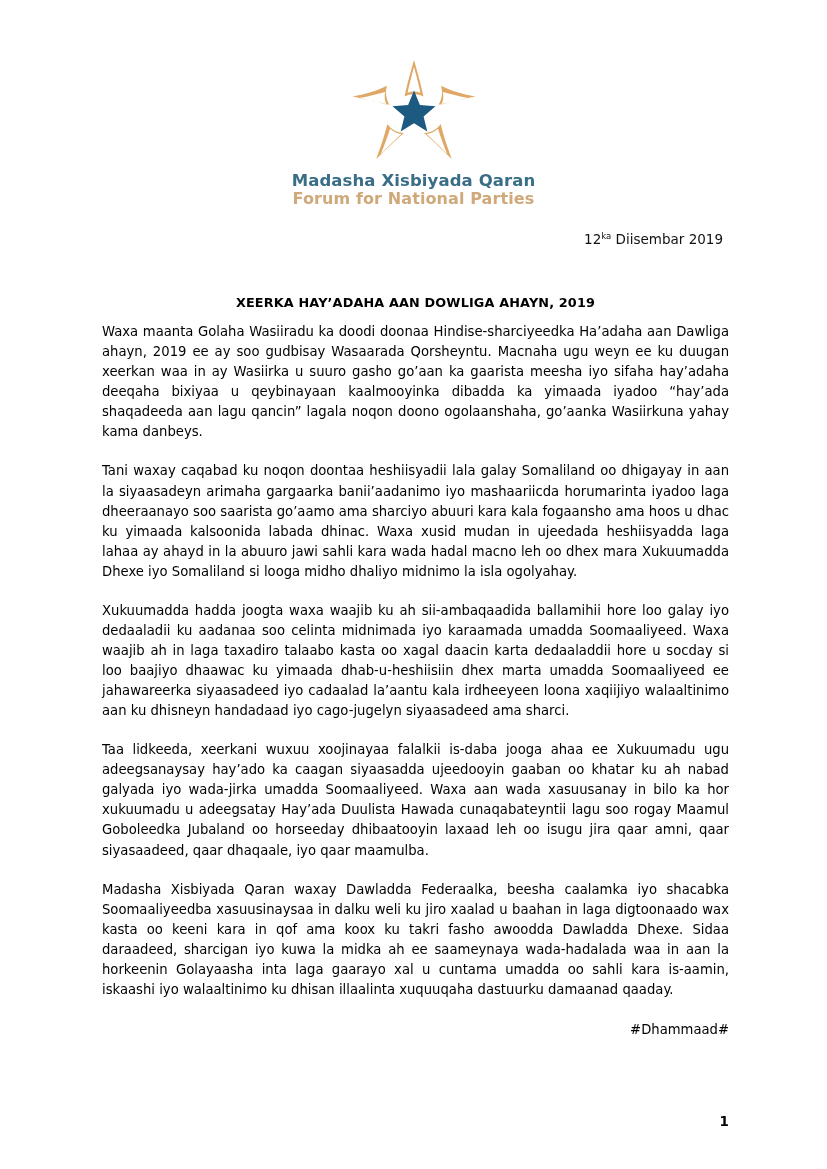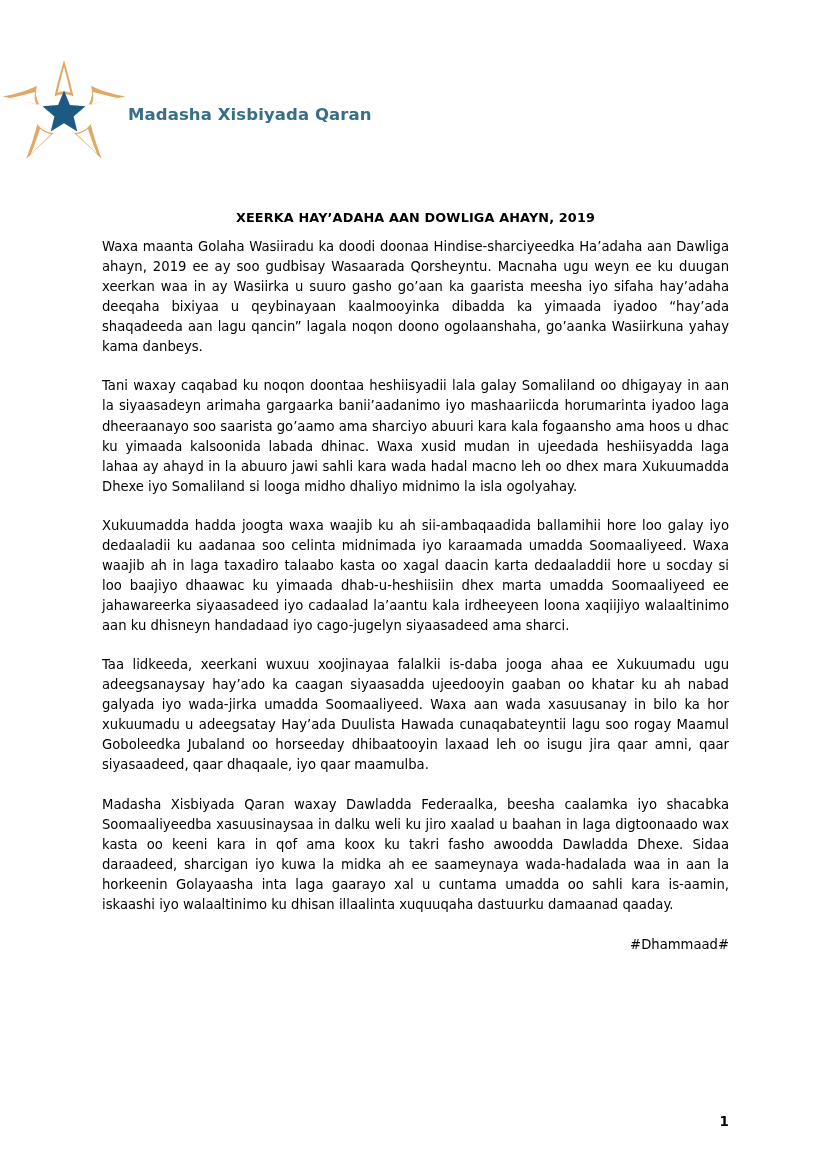--- a/index.html
+++ b/index.html
@@ -18,20 +18,21 @@
     margin: 0 auto;
     background: #ffffff;
     overflow: hidden;
     box-sizing: border-box;
   }
 
   
   .letterhead {
     padding-top: 58px;
     display: flex;
+    flex-direction: column;
     align-items: center;
   }
   .logo-mark {
     width: 128px;
     height: 104px;
     display: block;
   }
   .wordmark {
     margin-top: 10px;
     text-align: center;
@@ -139,23 +140,25 @@
 
         <path d="M2.4 38.4 C16.8 36.0 26.7 33.0 37.0 27.8 C36.0 31.0 35.7 34.4 36.2 37.6 C36.6 40.7 37.7 43.9 39.4 46.8 C27.9 43.8 16.6 41.3 2.4 38.4 Z
                  M9.1 40.1 C20.5 42.4 29.4 44.5 36.6 46.5 C35.6 44.6 35.0 42.5 34.7 40.4 C34.5 38.2 34.7 36.0 35.2 33.9 C28.0 35.9 19.3 38.0 9.1 40.1 Z"></path>
       </g>
 
       <path d="M64 32.5 L69.9 47.0 L85.5 48.2 L73.6 58.4 L77.3 73.6 L64 65.3 L50.7 73.6 L54.4 58.4 L42.5 48.2 L58.1 47.0 Z" fill="#1d5a81"></path>
     </svg>
 
     <div class="wordmark">
       <span class="wordmark-primary">Madasha Xisbiyada Qaran</span>
+      <span class="wordmark-secondary">Forum for National Parties</span>
     </div>
   </div>
 
+  <div class="date-line"><span>12</span><sup>ka</sup><span> Diisembar 2019</span></div>
 
   <div class="doc-body">
 
     <h1 class="doc-title">XEERKA HAY’ADAHA AAN DOWLIGA AHAYN, 2019</h1>
 
     <p class="paragraph">Waxa maanta Golaha Wasiiradu ka doodi doonaa Hindise-sharciyeedka Ha’adaha aan Dawliga ahayn, 2019 ee ay soo gudbisay Wasaarada Qorsheyntu. Macnaha ugu weyn ee ku duugan xeerkan waa in ay Wasiirka u suuro gasho go’aan ka gaarista meesha iyo sifaha hay’adaha deeqaha bixiyaa u qeybinayaan kaalmooyinka dibadda ka yimaada iyadoo “hay’ada shaqadeeda aan lagu qancin” lagala noqon doono ogolaanshaha, go’aanka Wasiirkuna yahay kama danbeys.</p>
     <p class="paragraph">Tani waxay caqabad ku noqon doontaa heshiisyadii lala galay Somaliland oo dhigayay in aan la siyaasadeyn arimaha gargaarka banii’aadanimo iyo mashaariicda horumarinta iyadoo laga dheeraanayo soo saarista go’aamo ama sharciyo abuuri kara kala fogaansho ama hoos u dhac ku yimaada kalsoonida labada dhinac. Waxa xusid mudan in ujeedada heshiisyadda laga lahaa ay ahayd in la abuuro jawi sahli kara wada hadal macno leh oo dhex mara Xukuumadda Dhexe iyo Somaliland si looga midho dhaliyo midnimo la isla ogolyahay.</p>
     <p class="paragraph">Xukuumadda hadda joogta waxa waajib ku ah sii-ambaqaadida ballamihii hore loo galay iyo dedaaladii ku aadanaa soo celinta midnimada iyo karaamada umadda Soomaaliyeed. Waxa waajib ah in laga taxadiro talaabo kasta oo xagal daacin karta dedaaladdii hore u socday si loo baajiyo dhaawac ku yimaada dhab-u-heshiisiin dhex marta umadda Soomaaliyeed ee jahawareerka siyaasadeed iyo cadaalad la’aantu kala irdheeyeen loona xaqiijiyo walaaltinimo aan ku dhisneyn handadaad iyo cago-jugelyn siyaasadeed ama sharci.</p>
     <p class="paragraph">Taa lidkeeda, xeerkani wuxuu xoojinayaa falalkii is-daba jooga ahaa ee Xukuumadu ugu adeegsanaysay hay’ado ka caagan siyaasadda ujeedooyin gaaban oo khatar ku ah nabad galyada iyo wada-jirka umadda Soomaaliyeed. Waxa aan wada xasuusanay in bilo ka hor xukuumadu u adeegsatay Hay’ada Duulista Hawada cunaqabateyntii lagu soo rogay Maamul Goboleedka Jubaland oo horseeday dhibaatooyin laxaad leh oo isugu jira qaar amni, qaar siyasaadeed, qaar dhaqaale, iyo qaar maamulba.</p>
     <p class="paragraph">Madasha Xisbiyada Qaran waxay Dawladda Federaalka, beesha caalamka iyo shacabka Soomaaliyeedba xasuusinaysaa in dalku weli ku jiro xaalad u baahan in laga digtoonaado wax kasta oo keeni kara in qof ama koox ku takri fasho awoodda Dawladda Dhexe. Sidaa daraadeed, sharcigan iyo kuwa la midka ah ee saameynaya wada-hadalada waa in aan la horkeenin Golayaasha inta laga gaarayo xal u cuntama umadda oo sahli kara is-aamin, iskaashi iyo walaaltinimo ku dhisan illaalinta xuquuqaha dastuurku damaanad qaaday.</p>

